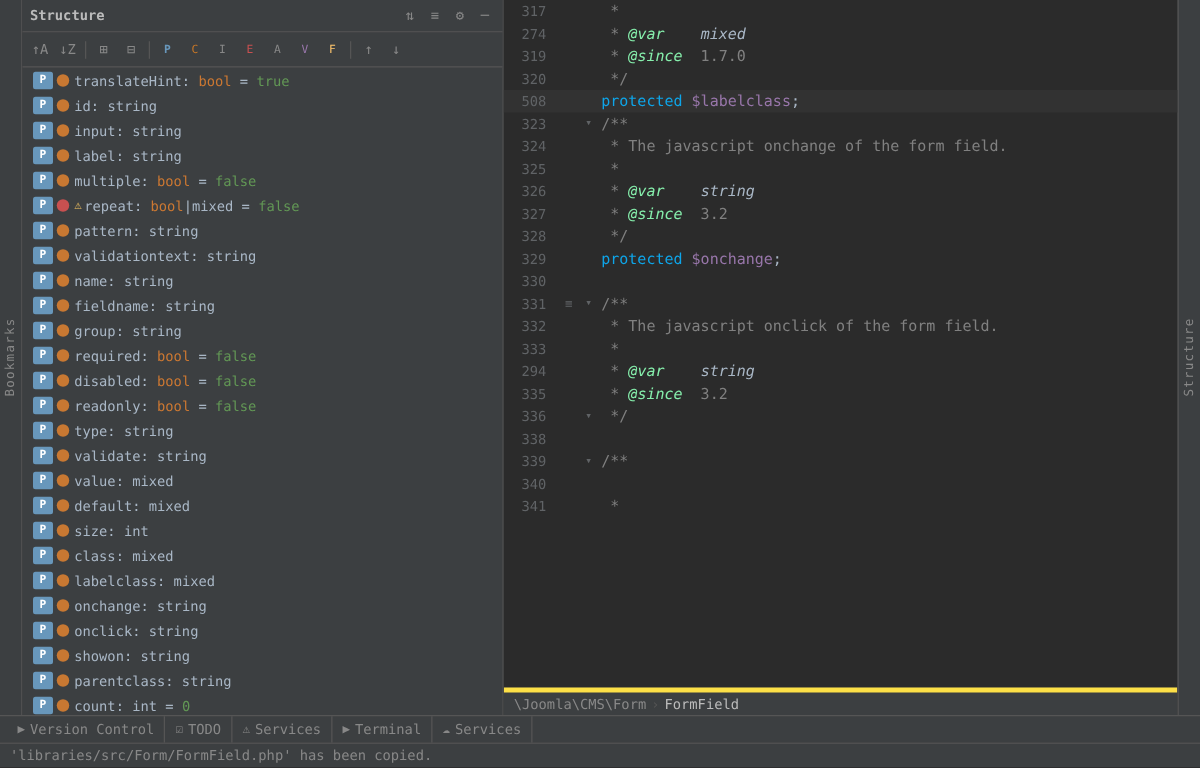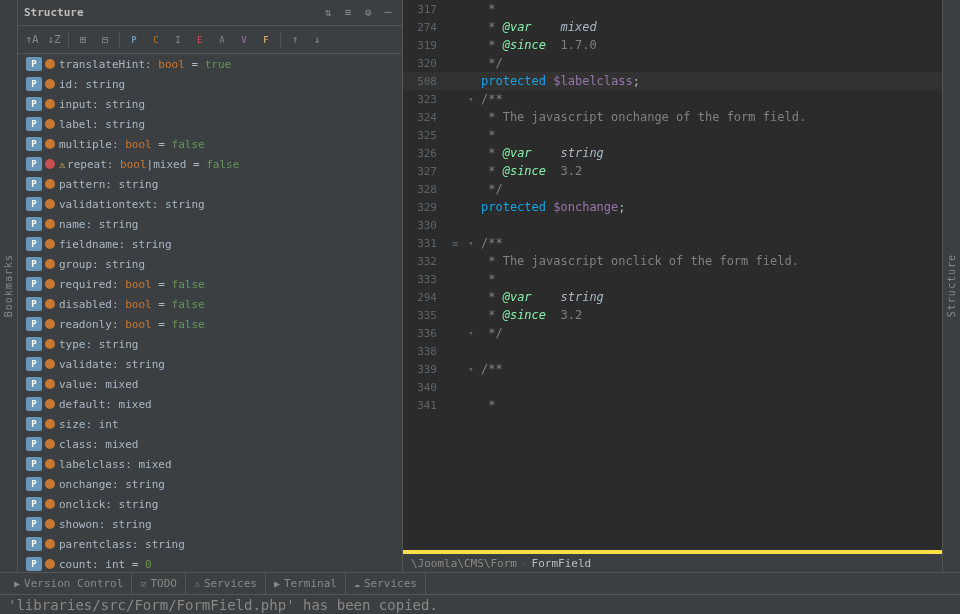--- a/index.html
+++ b/index.html
@@ -305,21 +305,21 @@
     
     .notification-bar {
       height: 20px;
       background: #3c3f41;
       display: flex;
       align-items: center;
       padding: 0 8px;
       border-top: 1px solid #555;
     }
     .notification-text {
-      font-size: 14px;
+      font-size: 11px;
       color: #888;
     }
 
     .fold-icon {
       font-size: 9px;
       color: #606366;
       cursor: pointer;
     }
   </style>
 </head>

